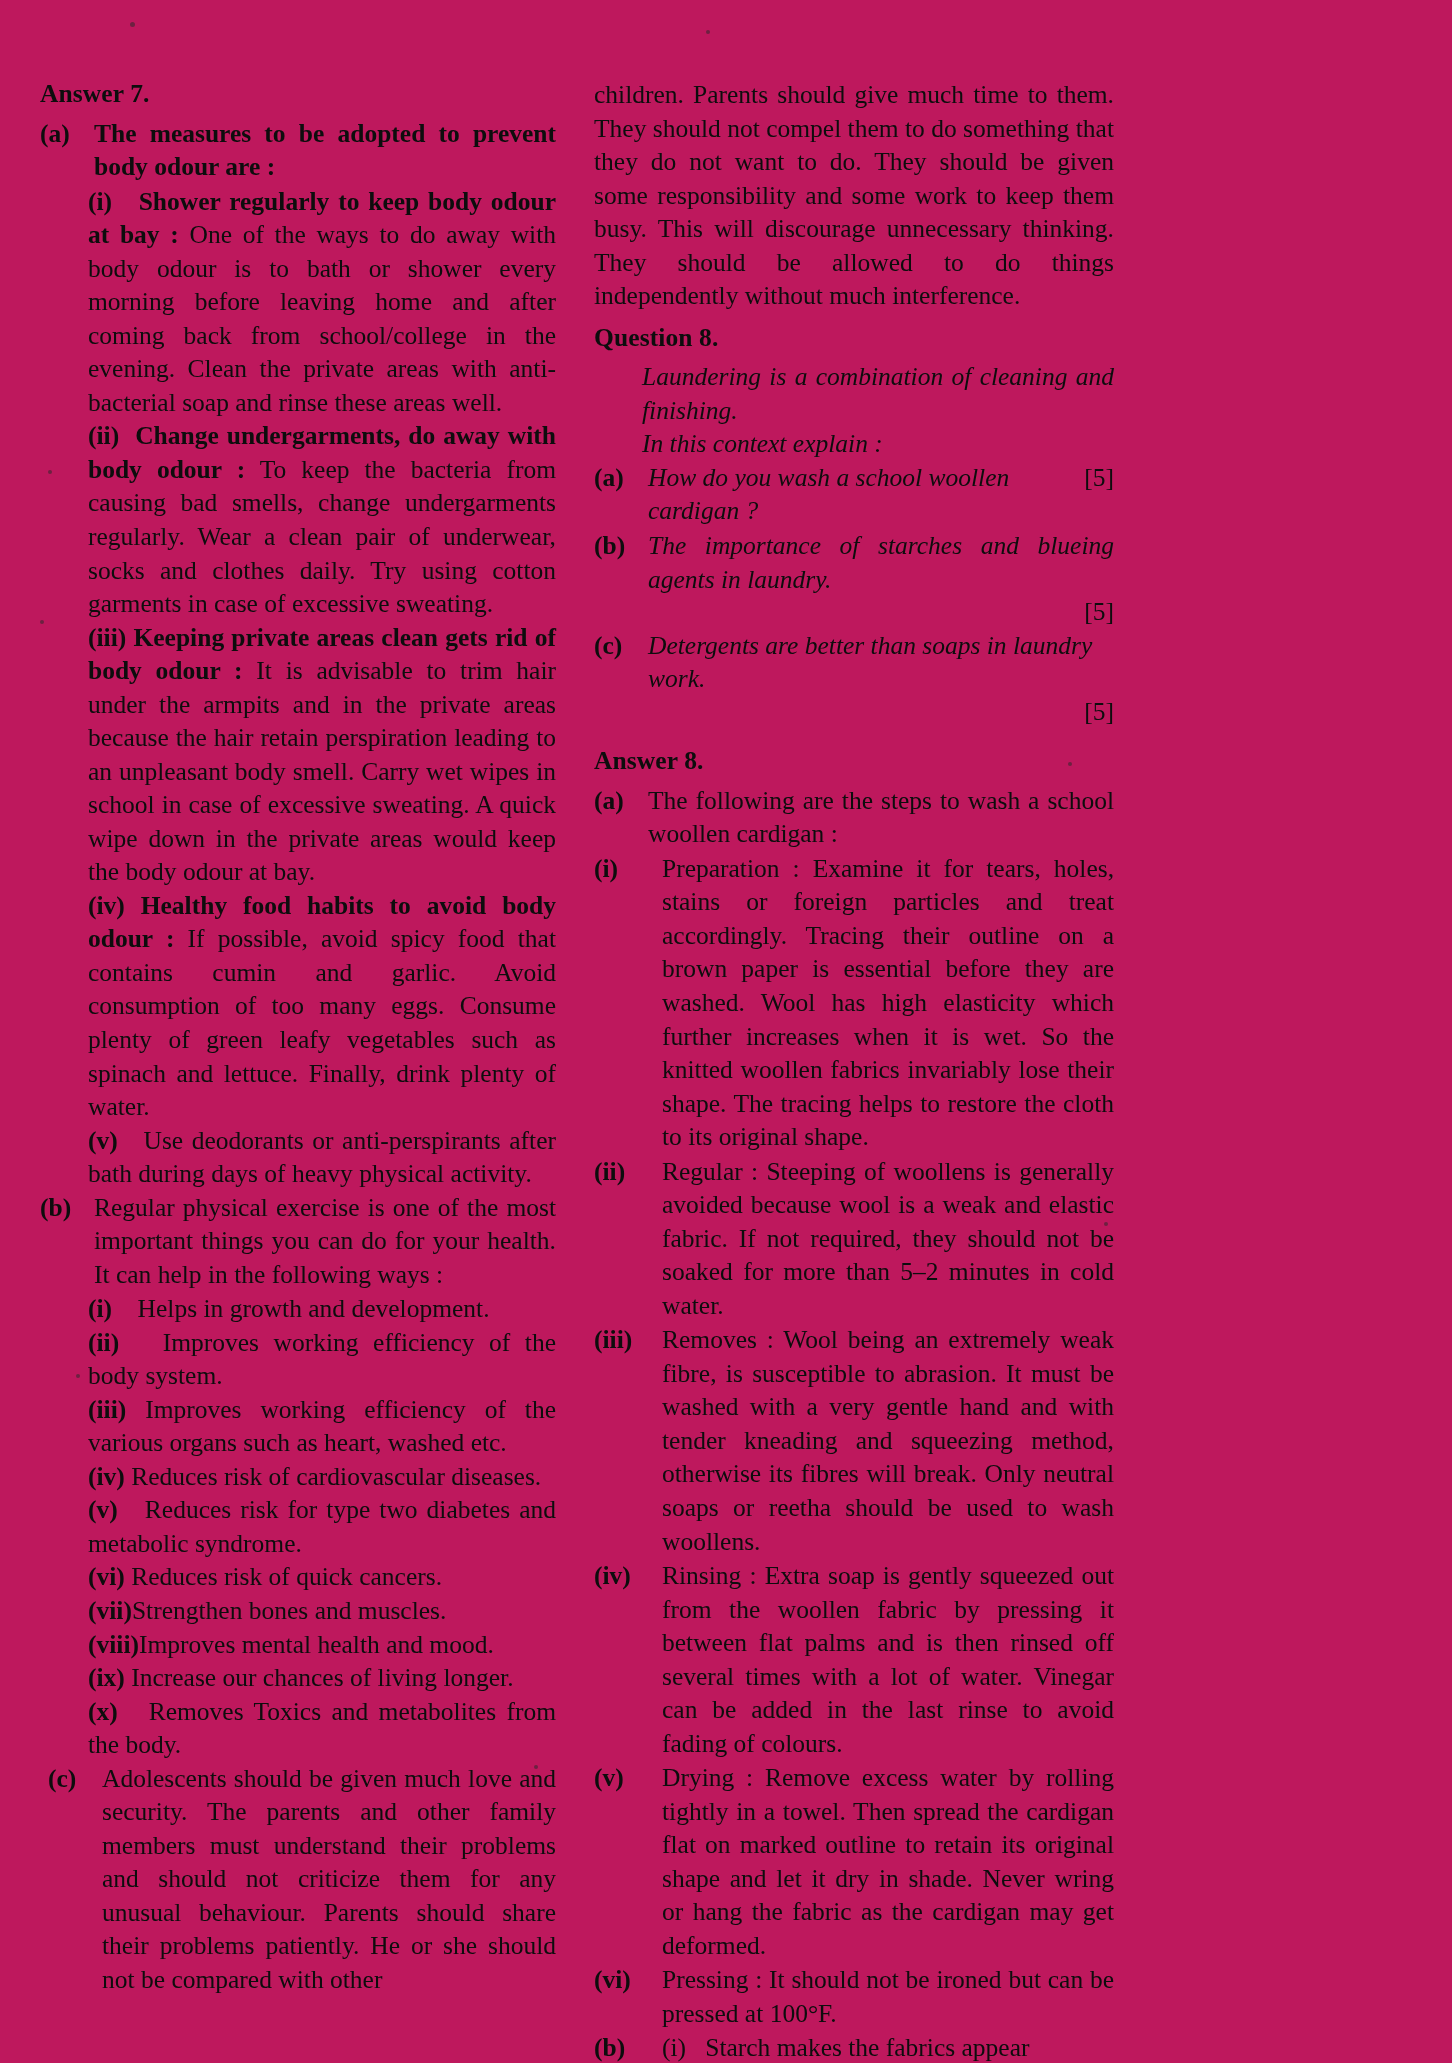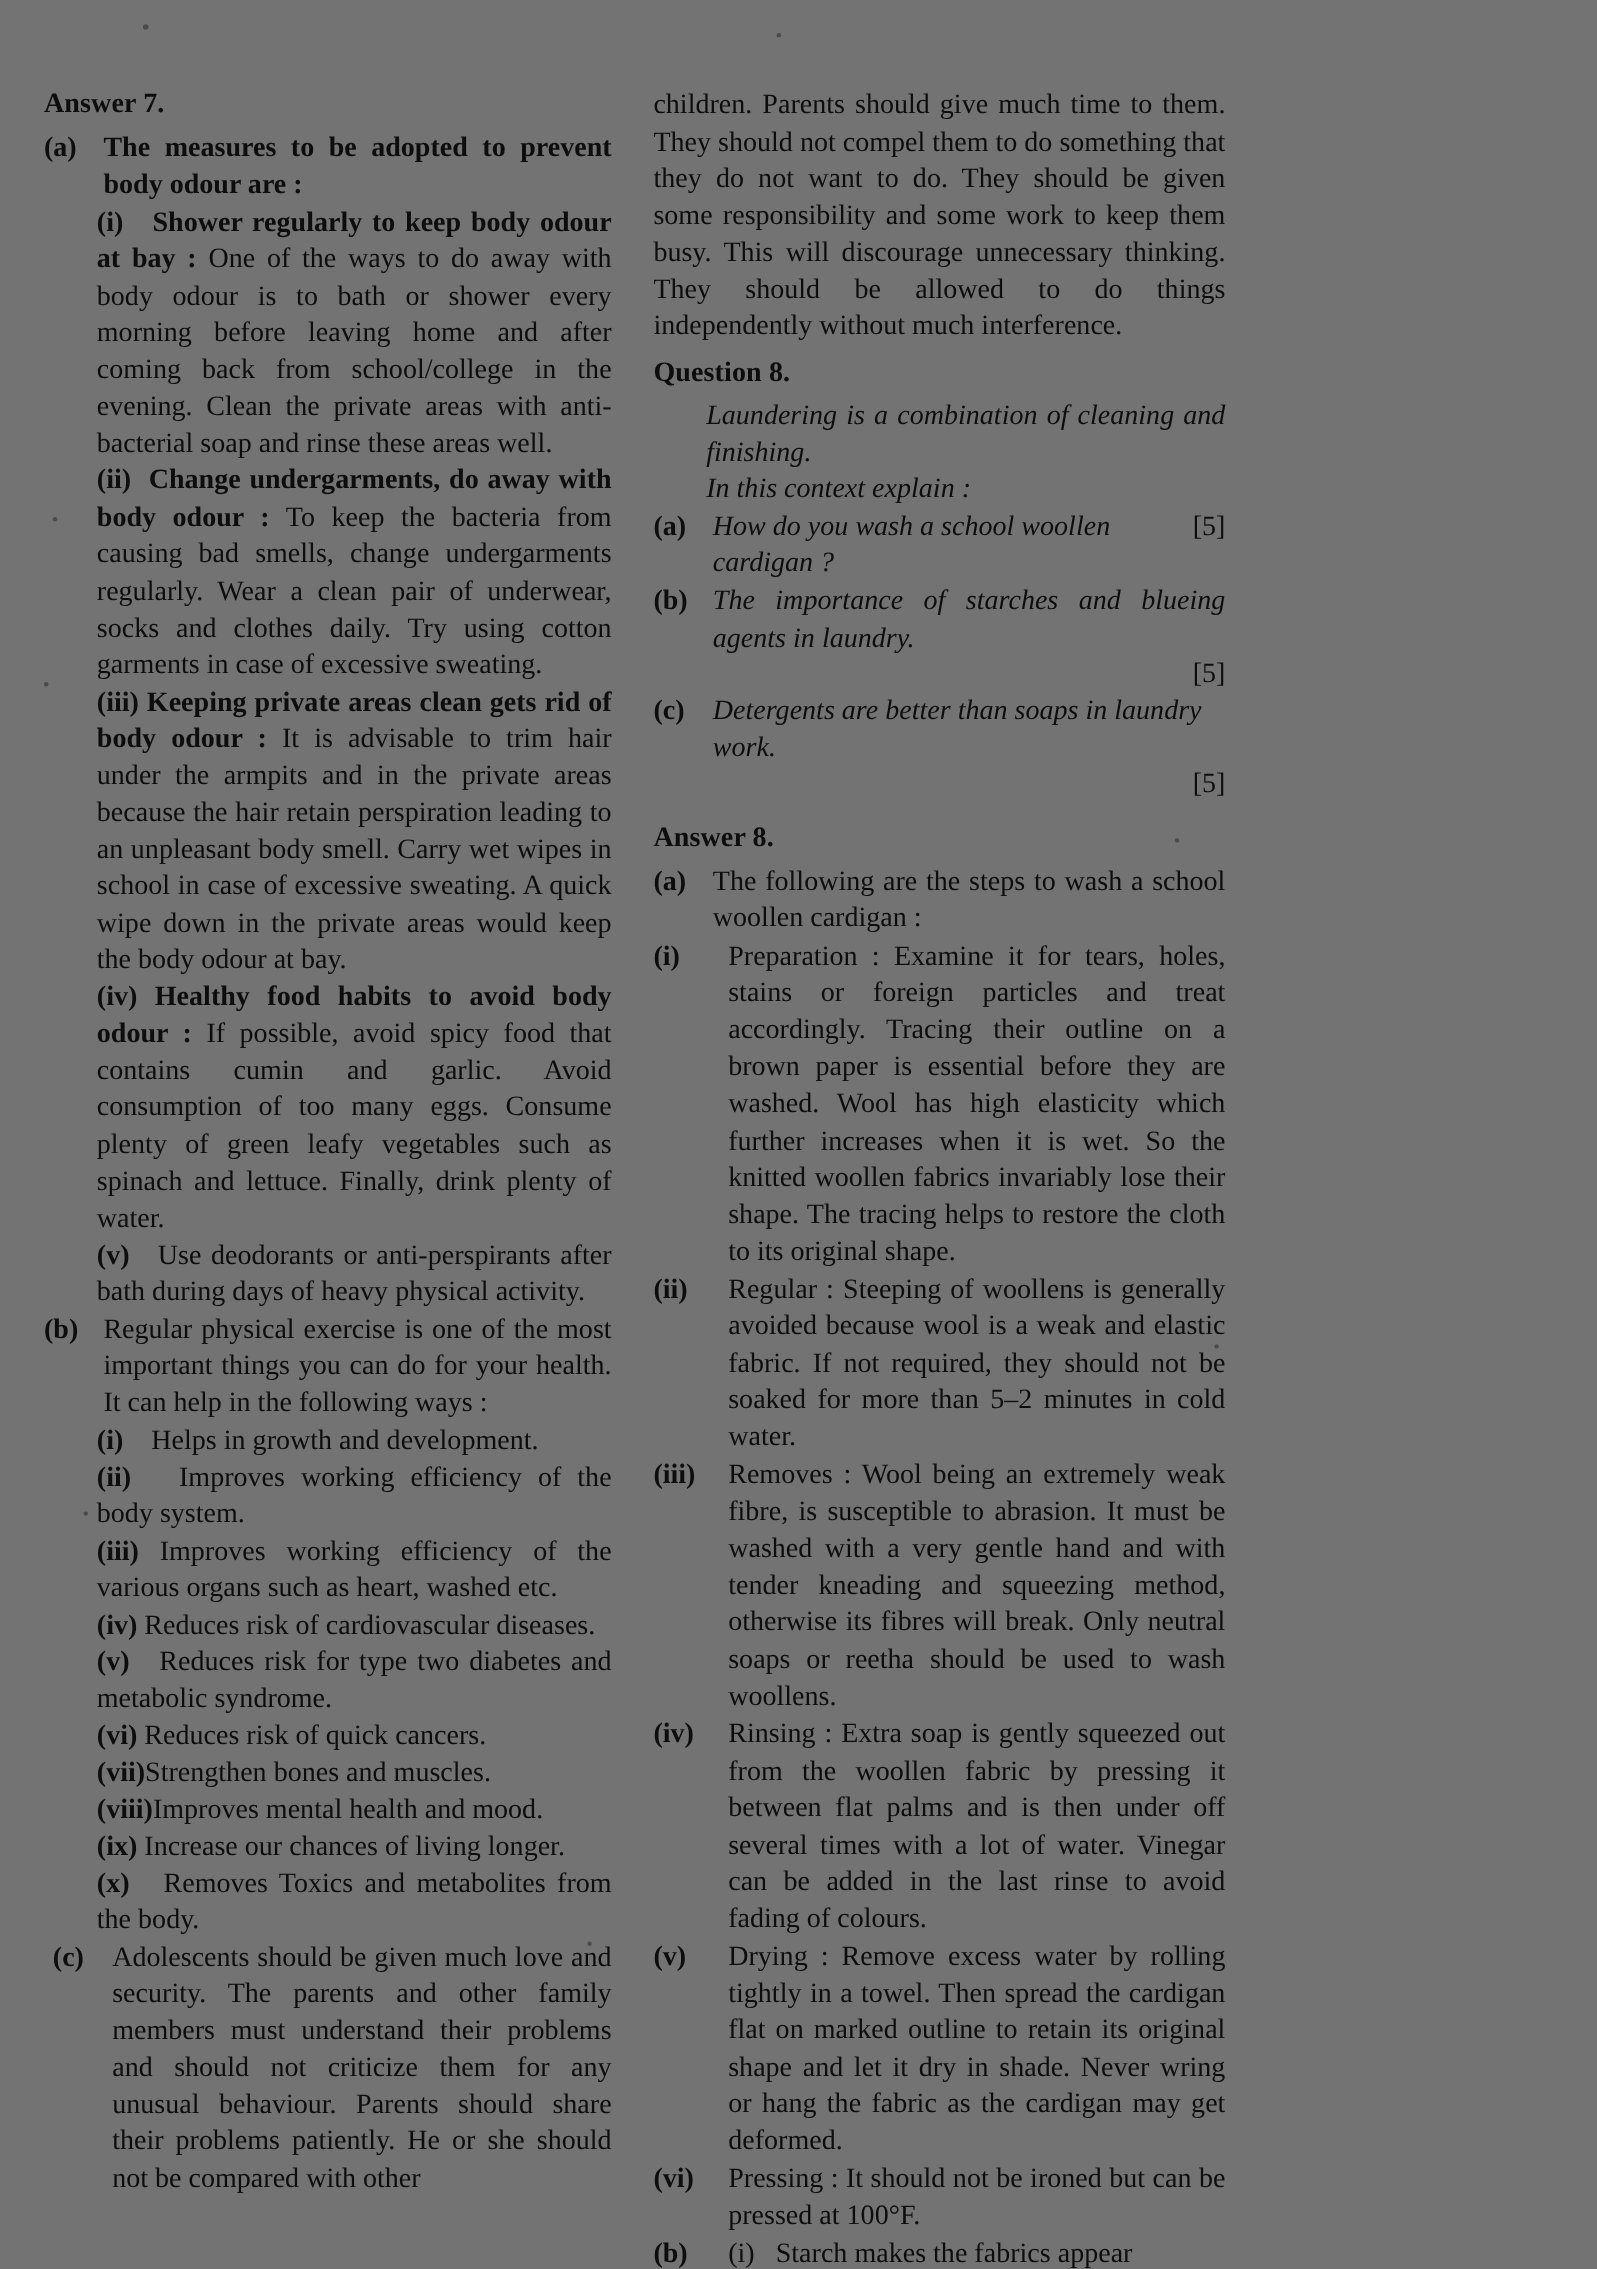--- a/index.html
+++ b/index.html
@@ -4,21 +4,21 @@
 <style>
   html, body {
     margin: 0;
     padding: 0;
     background: #ffffff;
   }
   .page {
     position: relative;
     width: 1452px;
     height: 2063px;
-    background: #737373;
+    background: #be185d;
     box-sizing: border-box;
     padding: 78px 40px 30px 40px;
     font-family: "Liberation Serif", "DejaVu Serif", serif;
     color: #0d0d0d;
     overflow: hidden;
   }
   .columns {
     display: flex;
     gap: 38px;
     align-items: flex-start;
@@ -228,21 +228,21 @@
         <span class="tx"><b>Regular :</b><span> Steeping of woollens is generally avoided because wool is a weak and elastic fabric. If not required, they should not be soaked for more than 5–2 minutes in cold water.</span></span>
       </div>
 
       <div class="blk">
         <span class="mk w-ri">(iii)</span>
         <span class="tx"><b>Removes :</b><span> Wool being an extremely weak fibre, is susceptible to abrasion. It must be washed with a very gentle hand and with tender kneading and squeezing method, otherwise its fibres will break. Only neutral soaps or reetha should be used to wash woollens.</span></span>
       </div>
 
       <div class="blk">
         <span class="mk w-ri">(iv)</span>
-        <span class="tx"><b>Rinsing :</b><span> Extra soap is gently squeezed out from the woollen fabric by pressing it between flat palms and is then under off several times with a lot of water. Vinegar can be added in the last rinse to avoid fading of colours.</span></span>
+        <span class="tx"><b>Rinsing :</b><span> Extra soap is gently squeezed out from the woollen fabric by pressing it between flat palms and is then rinsed off several times with a lot of water. Vinegar can be added in the last rinse to avoid fading of colours.</span></span>
       </div>
 
       <div class="blk">
         <span class="mk w-ri">(v)</span>
         <span class="tx"><b>Drying :</b><span> Remove excess water by rolling tightly in a towel. Then spread the cardigan flat on marked outline to retain its original shape and let it dry in shade. Never wring or hang the fabric as the cardigan may get deformed.</span></span>
       </div>
 
       <div class="blk">
         <span class="mk w-ri">(vi)</span>
         <span class="tx"><b>Pressing :</b><span> It should not be ironed but can be pressed at 100°F.</span></span>

